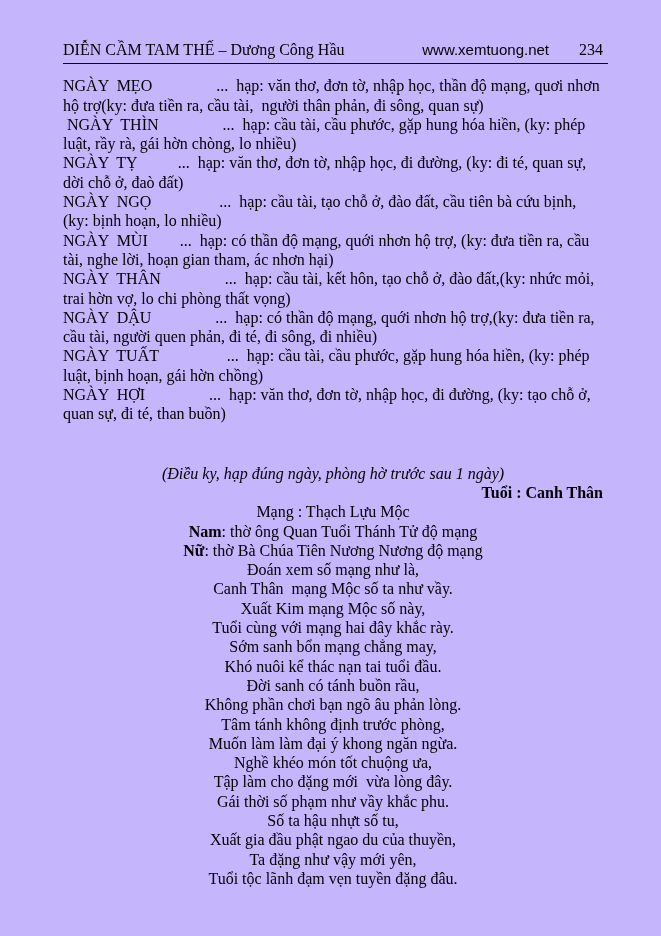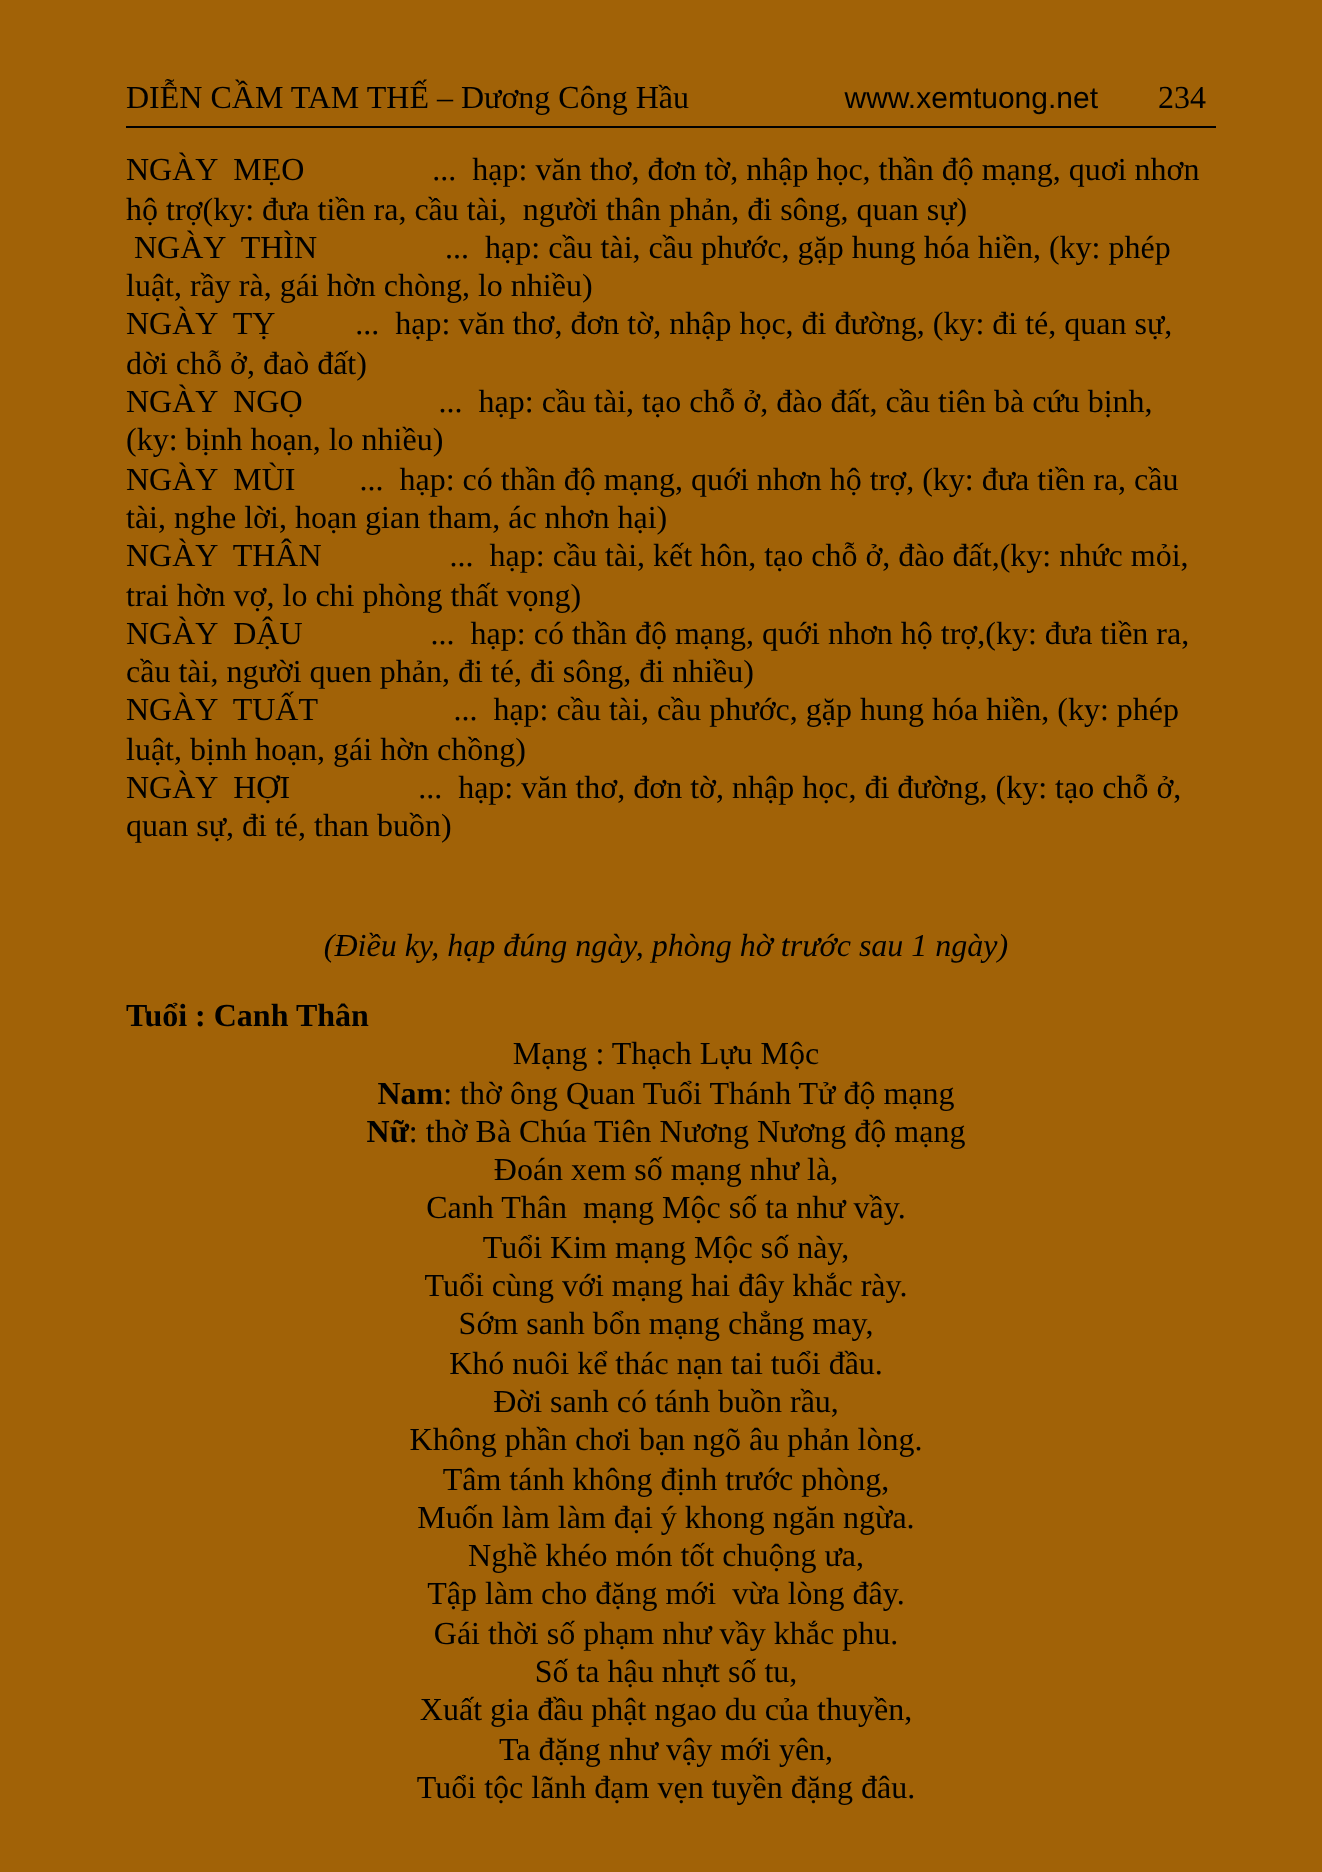--- a/index.html
+++ b/index.html
@@ -1,20 +1,20 @@
 <!DOCTYPE html>
 <html><head>
 <meta charset="utf-8">
 <style>
   html, body { margin: 0; padding: 0; background: #ffffff; }
   .page {
     position: relative;
     width: 661px;
     height: 936px;
-    background: #a16207;
+    background: #c4b5fd;
     box-sizing: border-box;
     padding: 40px 58px 0 63px;
     font-family: "Liberation Serif", "DejaVu Serif", serif;
     font-size: 16px;
     line-height: 19.3px;
     color: #000000;
     overflow: hidden;
   }
   .page-header {
     display: flex;
@@ -40,22 +40,21 @@
   p { margin: 0; }
   .day-entry { white-space: pre-wrap; }
   .note {
     font-style: italic;
     text-align: center;
     white-space: pre-wrap;
     margin-top: 40px;
   }
   .age-title {
     font-weight: bold;
-    text-align: left;
-    margin-top: 16px;
+    text-align: right;
   }
   .centered-line {
     text-align: center;
     white-space: pre-wrap;
   }
 </style>
 </head>
 <body>
 
 <div class="page">
@@ -89,21 +88,21 @@
     <section class="age-section">
       <p class="age-title">Tuổi : Canh Thân</p>
       <p class="centered-line">Mạng : Thạch Lựu Mộc</p>
       <p class="centered-line"><b>Nam</b><span>: thờ ông Quan Tuổi Thánh Tử độ mạng</span></p>
       <p class="centered-line"><b>Nữ</b><span>: thờ Bà Chúa Tiên Nương Nương độ mạng</span></p>
     </section>
 
     <section class="poem">
       <p class="centered-line">Đoán xem số mạng như là,</p>
       <p class="centered-line">Canh Thân  mạng Mộc số ta như vầy.</p>
-      <p class="centered-line">Tuổi Kim mạng Mộc số này,</p>
+      <p class="centered-line">Xuất Kim mạng Mộc số này,</p>
       <p class="centered-line">Tuổi cùng với mạng hai đây khắc rày.</p>
       <p class="centered-line">Sớm sanh bổn mạng chẳng may,</p>
       <p class="centered-line">Khó nuôi kể thác nạn tai tuổi đầu.</p>
       <p class="centered-line">Đời sanh có tánh buồn rầu,</p>
       <p class="centered-line">Không phần chơi bạn ngõ âu phản lòng.</p>
       <p class="centered-line">Tâm tánh không định trước phòng,</p>
       <p class="centered-line">Muốn làm làm đại ý khong ngăn ngừa.</p>
       <p class="centered-line">Nghề khéo món tốt chuộng ưa,</p>
       <p class="centered-line">Tập làm cho đặng mới  vừa lòng đây.</p>
       <p class="centered-line">Gái thời số phạm như vầy khắc phu.</p>

